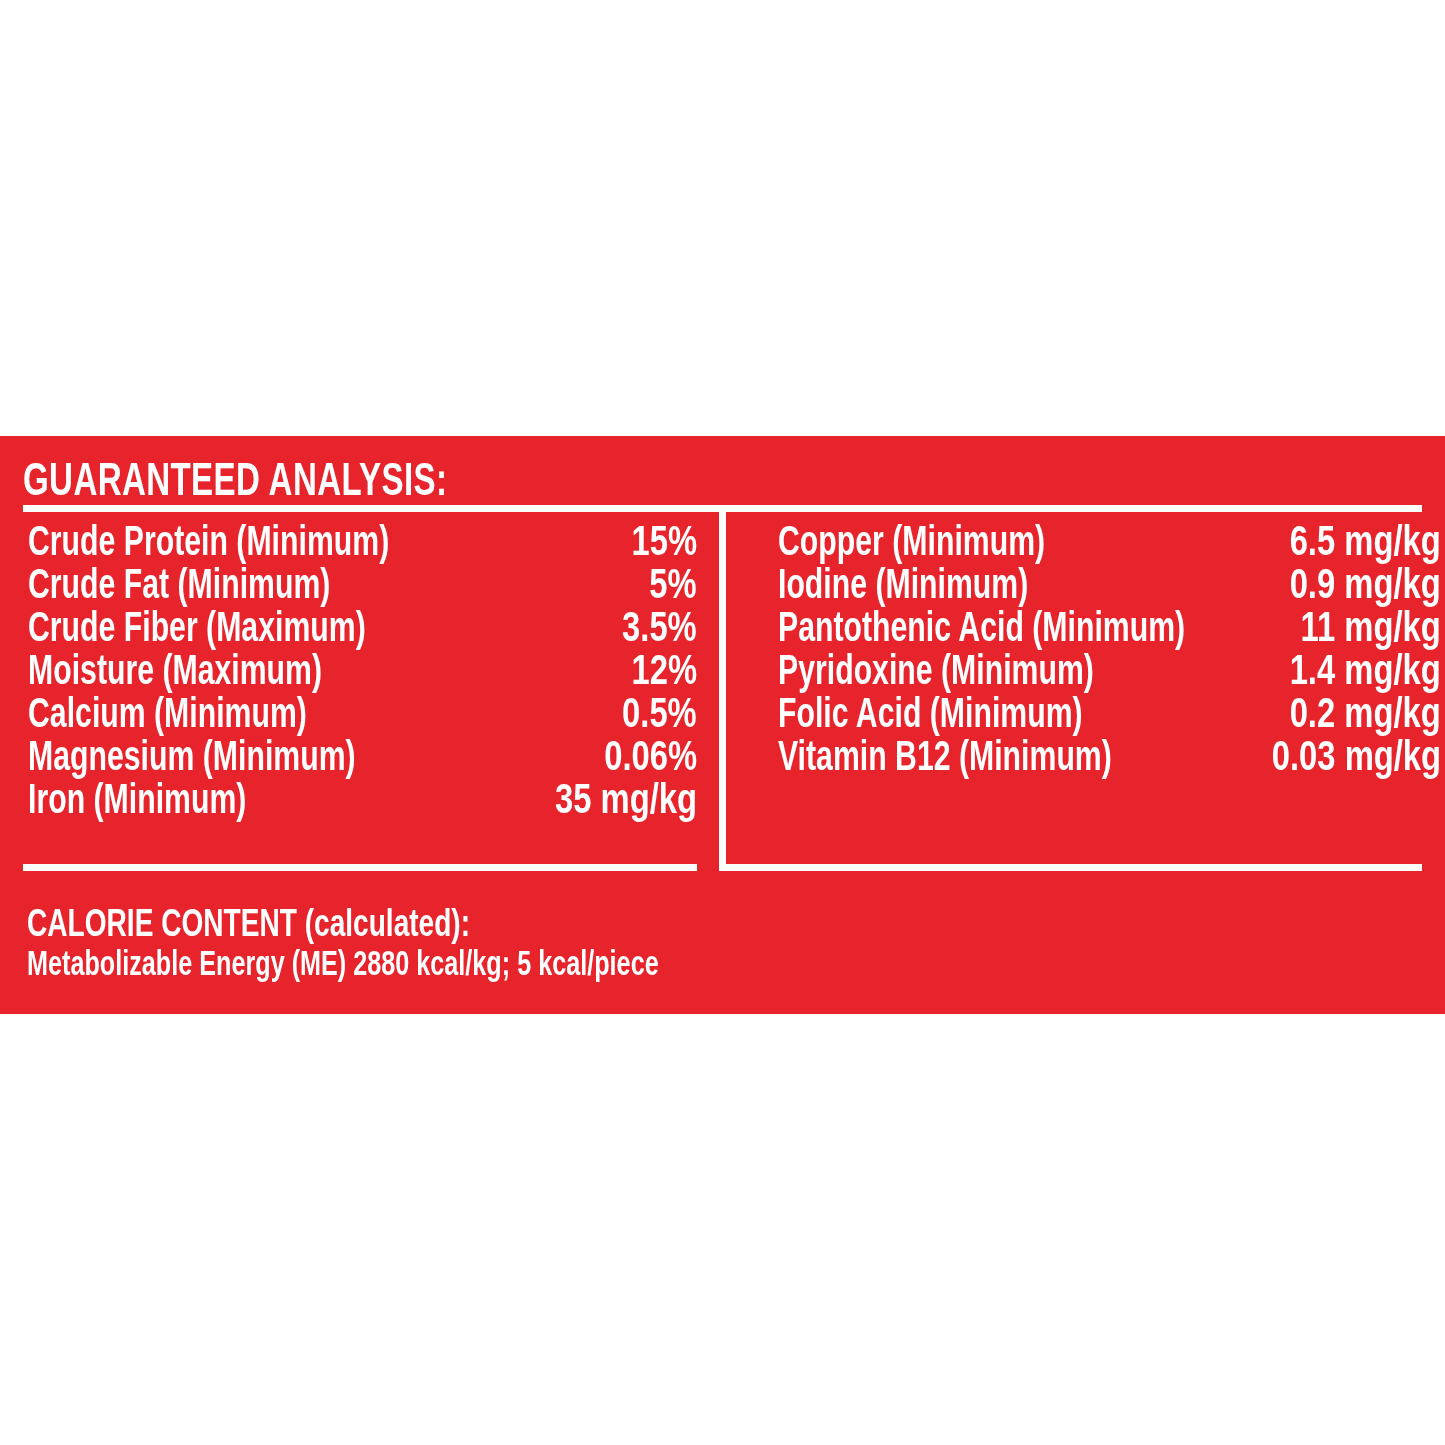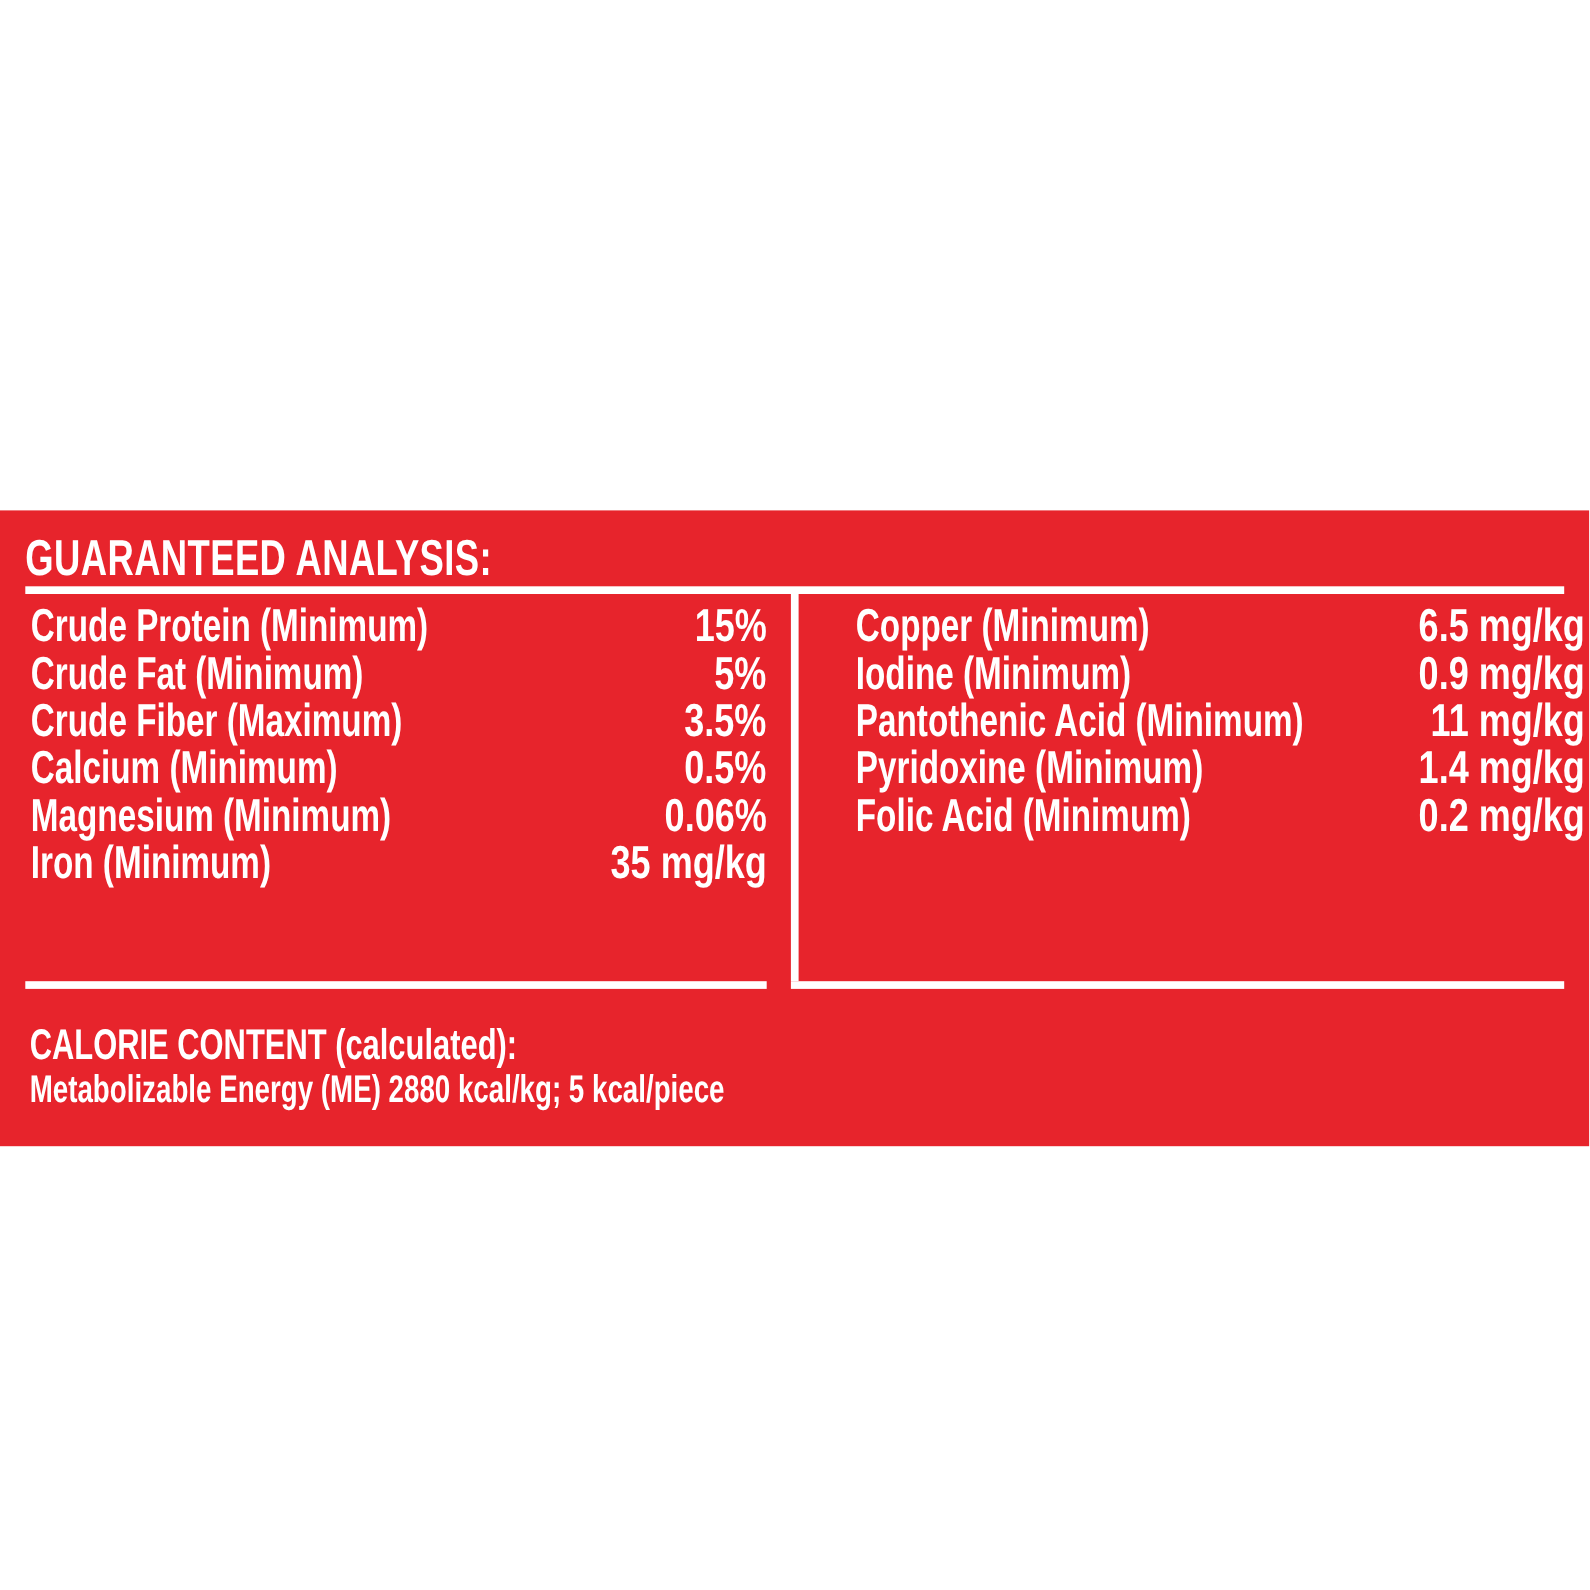--- a/index.html
+++ b/index.html
@@ -16,21 +16,20 @@
     overflow:hidden;
     font-family:"Liberation Sans","DejaVu Sans",sans-serif;
     font-weight:700;
     color:var(--text);
   }
   .panel{
     position:absolute;
     left:0;top:436px;
     width:1445px;height:578px;
     background:var(--red);
-    margin-top:28px;
   }
   .cond{
     display:inline-block;
     transform:scaleX(0.72);
     transform-origin:0 50%;
     white-space:nowrap;
   }
   .title{
     position:absolute;
     left:23px;top:20px;
@@ -108,20 +107,24 @@
         </div>
         <div class="row">
           <span class="lbl">Crude Fat (Minimum)</span>
           <span class="val">5%</span>
         </div>
         <div class="row">
           <span class="lbl">Crude Fiber (Maximum)</span>
           <span class="val">3.5%</span>
         </div>
         <div class="row">
+          <span class="lbl">Moisture (Maximum)</span>
+          <span class="val">12%</span>
+        </div>
+        <div class="row">
           <span class="lbl">Calcium (Minimum)</span>
           <span class="val">0.5%</span>
         </div>
         <div class="row">
           <span class="lbl">Magnesium (Minimum)</span>
           <span class="val">0.06%</span>
         </div>
         <div class="row">
           <span class="lbl">Iron (Minimum)</span>
           <span class="val">35 mg/kg</span>
@@ -141,20 +144,24 @@
           <span class="val">11 mg/kg</span>
         </div>
         <div class="row">
           <span class="lbl">Pyridoxine (Minimum)</span>
           <span class="val">1.4 mg/kg</span>
         </div>
         <div class="row">
           <span class="lbl">Folic Acid (Minimum)</span>
           <span class="val">0.2 mg/kg</span>
         </div>
+        <div class="row">
+          <span class="lbl">Vitamin B12 (Minimum)</span>
+          <span class="val">0.03 mg/kg</span>
+        </div>
       </div>
 
     <div class="divider"></div>
     <div class="hrule left-rule"></div>
     <div class="hrule right-rule"></div>
 
     <h2 class="cal-heading cond">CALORIE CONTENT (calculated):</h2>
     <p class="cal-detail cond">Metabolizable Energy (ME) 2880 kcal/kg; 5 kcal/piece</p>
   </section>
 </div>

